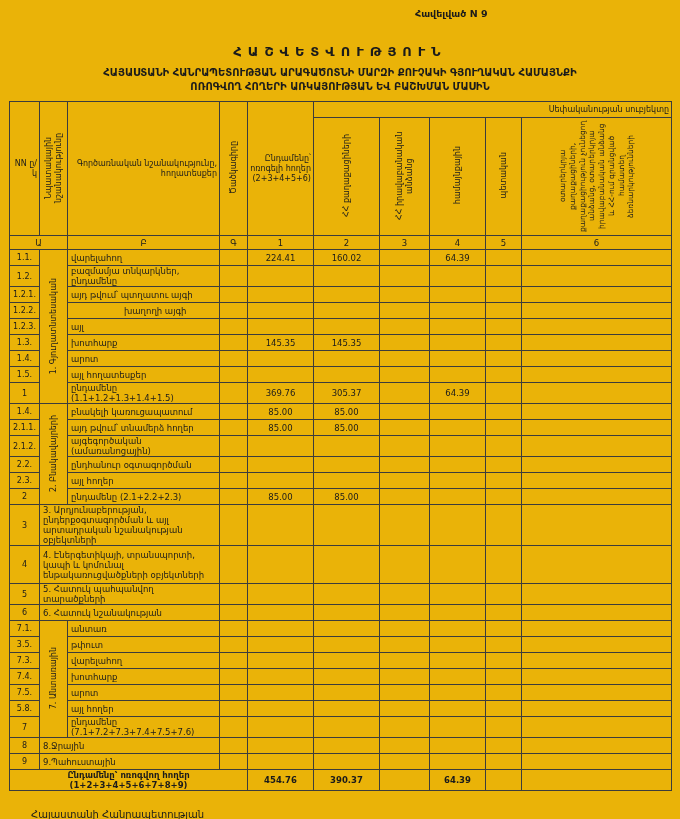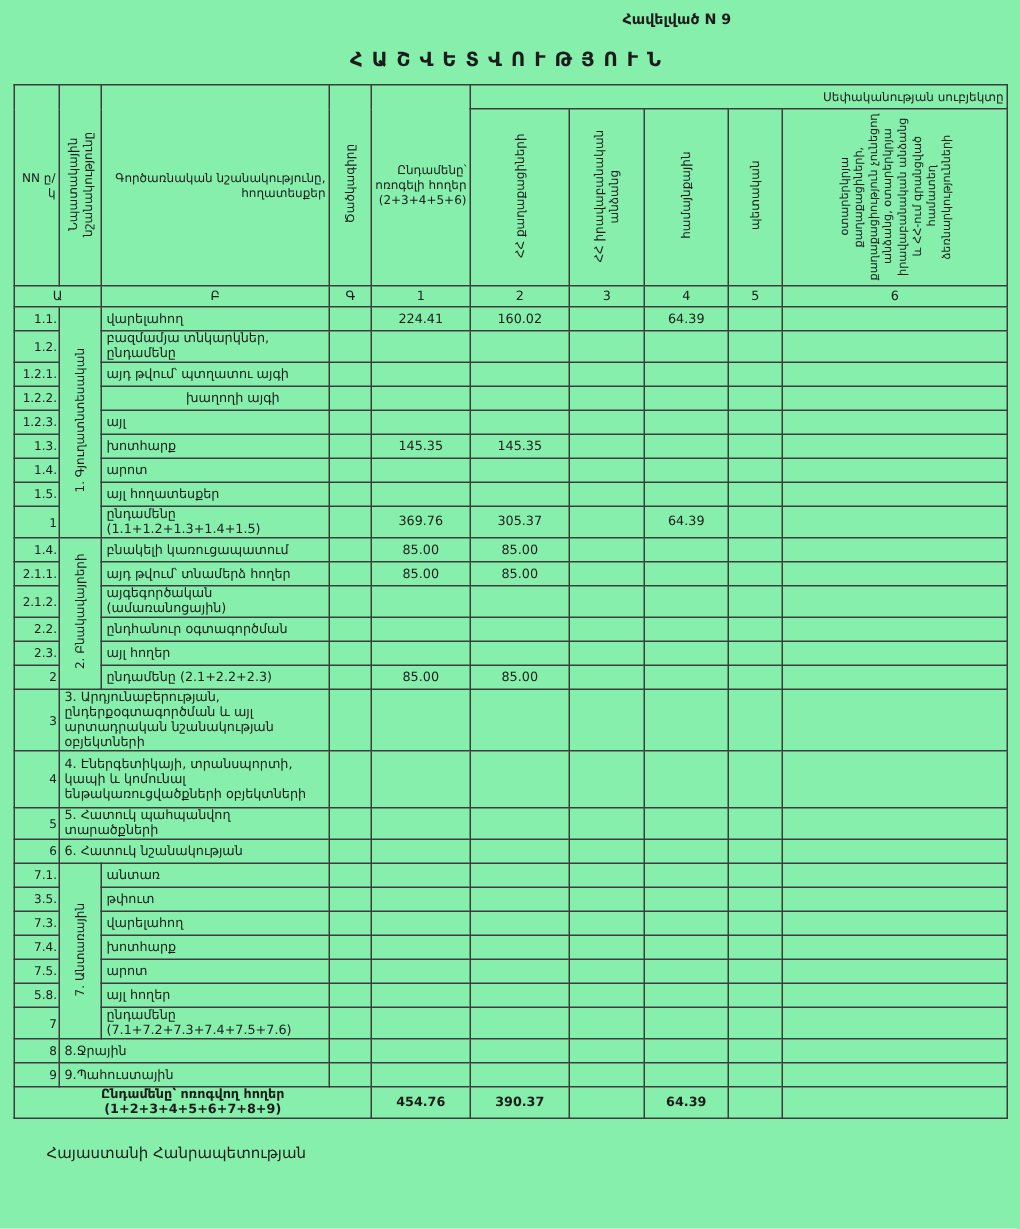--- a/index.html
+++ b/index.html
@@ -1,59 +1,63 @@
 <!DOCTYPE html>
 <html><head>
 <meta charset="utf-8">
 <style>
   html,body { margin:0; padding:0; background:#e9e9e6; }
   .page {
     width:680px; height:819px; box-sizing:border-box;
-    background:#86efac; color:#1b1b1b;
+    background:#eab308; color:#1b1b1b;
     font-family:"DejaVu Sans", sans-serif;
     padding:8px 9px 0 9px; position:relative; overflow:hidden;
   }
   .appendix { width:238px; margin:0 44px 0 auto; font-size:9.5px; font-weight:bold; line-height:1.3; }
   .appendix .l1 { padding-left:26px; }
-  .title { text-align:center; font-weight:bold; font-size:13px; letter-spacing:6px; margin-top:13px; }
+  .title { text-align:center; font-weight:bold; font-size:13px; letter-spacing:6px; margin-top:24px; }
   .subtitle { text-align:center; font-weight:bold; font-size:10px; line-height:1.35; margin-top:7px; }
 
   table { border-collapse:collapse; table-layout:fixed; width:662px; margin-top:8px; }
   td, th { border:1px solid #3c3c3c; padding:0 2px; font-size:8.5px; font-weight:normal;
            vertical-align:middle; overflow:hidden; }
   th { text-align:right; font-size:8px; line-height:1.2; }
   .vcell { text-align:center; padding:0; }
   .vtext { writing-mode:vertical-rl; transform:rotate(180deg); display:inline-block;
            font-size:8px; line-height:1.25; white-space:normal; }
   .h118 .vtext { max-height:112px; }
   .h134 .vtext { max-height:126px; }
   .small .vtext { font-size:7.5px; line-height:1.3; }
   .letters td { height:13px; text-align:center; padding:0; font-size:8.5px; }
   tbody td { height:15px; }
   tr.tall td { height:37px; }
-  .nn { text-align:right; font-size:8px; padding:0 1px; }
+  .nn { text-align:center; font-size:8px; padding:0 1px; }
   .lbl { padding-left:3px; }
   .indent { padding-left:56px; }
   .val { text-align:center; }
   tr.grand td { font-weight:bold; height:16px; }
   .gl { text-align:center; }
 
   .sig { display:flex; justify-content:space-between; margin-top:17px; font-size:10px; }
   .sig-left { line-height:1.4; padding-left:22px; }
 </style>
 </head>
 <body>
 
 <div class="page">
 
   <div class="appendix">
     <div class="l1">Հավելված N 9</div>
   </div>
 
   <div class="title">ՀԱՇՎԵՏՎՈՒԹՅՈՒՆ</div>
+  <div class="subtitle">
+    <div>ՀԱՅԱՍՏԱՆԻ ՀԱՆՐԱՊԵՏՈՒԹՅԱՆ ԱՐԱԳԱԾՈՏՆԻ ՄԱՐԶԻ ՔՈՒՉԱԿԻ ԳՅՈՒՂԱԿԱՆ ՀԱՄԱՅՆՔԻ</div>
+    <div>ՈՌՈԳՎՈՂ ՀՈՂԵՐԻ ԱՌԿԱՅՈՒԹՅԱՆ ԵՎ ԲԱՇԽՄԱՆ ՄԱՍԻՆ</div>
+  </div>
 
   <table>
     <colgroup>
       <col style="width:30px">
         <col style="width:28px">
         <col style="width:152px">
         <col style="width:28px">
       <col style="width:66px">
         <col style="width:66px">
         <col style="width:50px">

